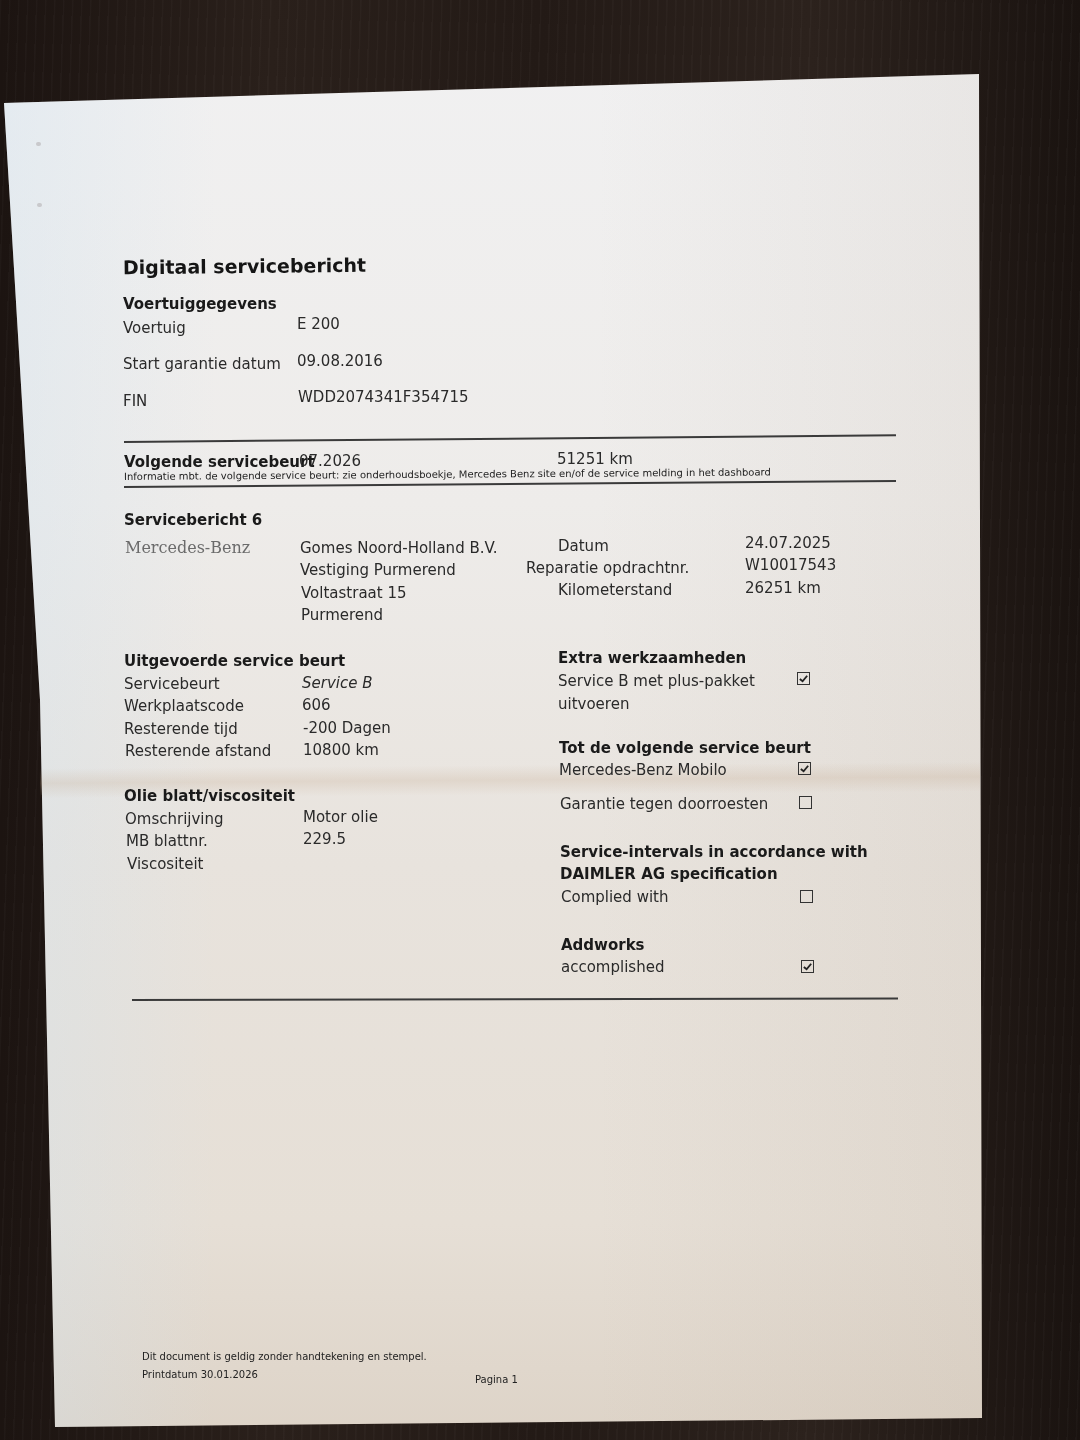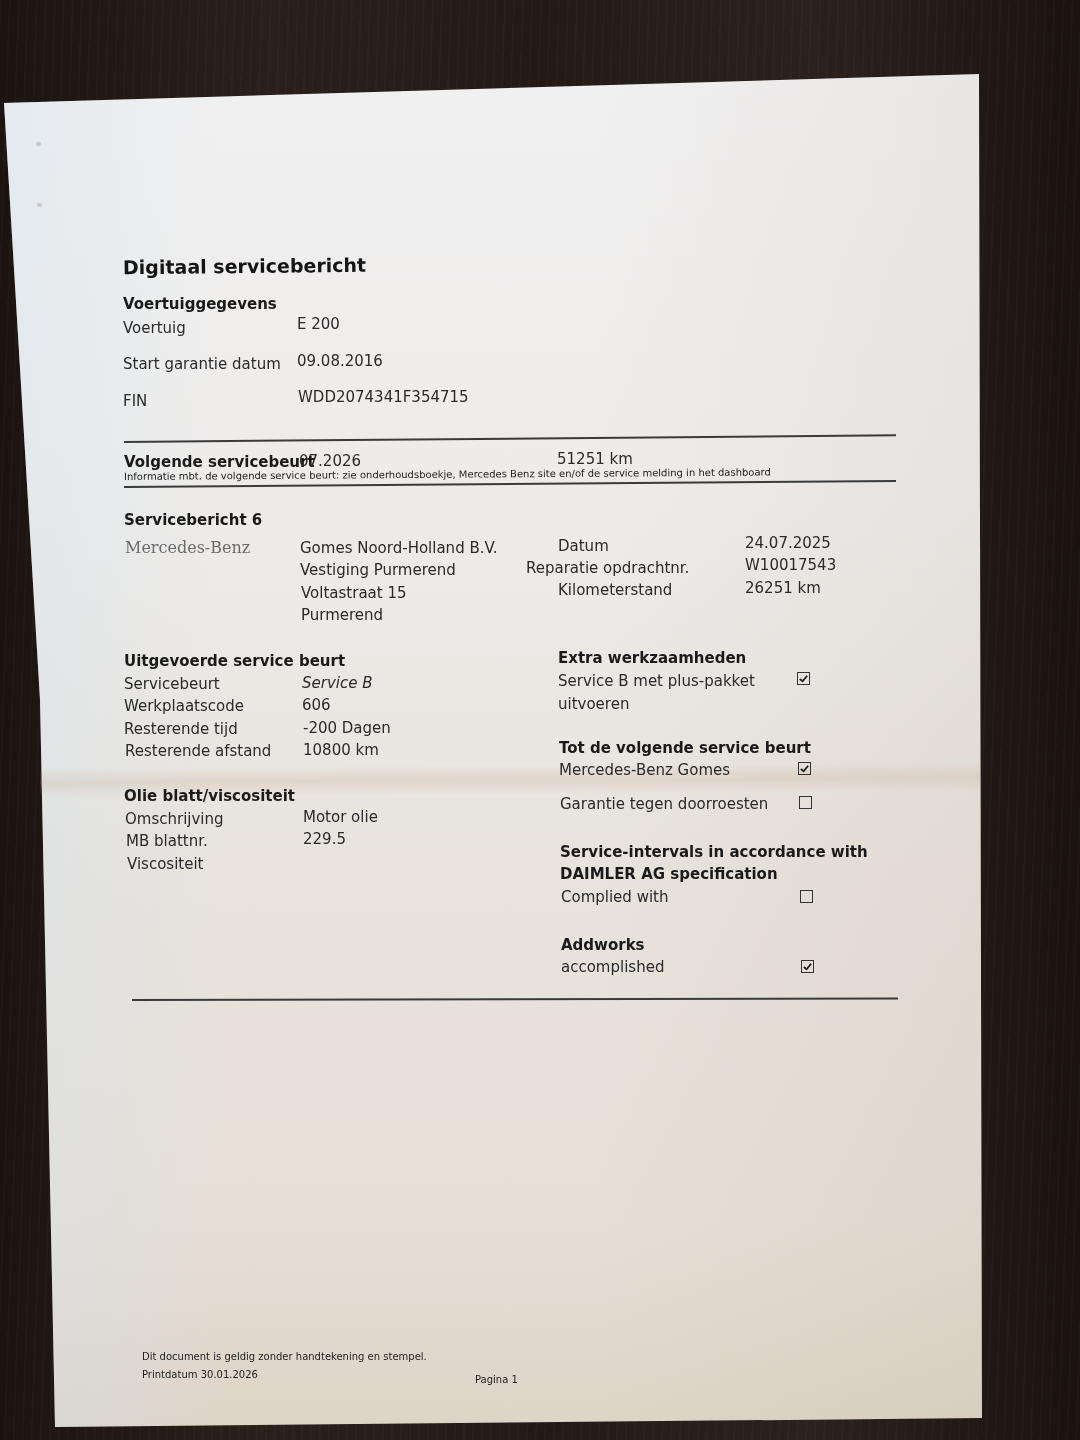--- a/index.html
+++ b/index.html
@@ -112,21 +112,21 @@
   <div class="t h" style="left:558px;top:649px;">Extra werkzaamheden</div>
   <div class="t" style="left:558px;top:672px;">Service B met plus-pakket</div>
   <div class="t" style="left:558px;top:695px;">uitvoeren</div>
   <div class="cb" style="left:797px;top:672px;" aria-checked="true">
     <svg viewBox="0 0 12 12" style="visibility: visible;">
         <path d="M2 6.5 L5 9 L10 3" fill="none" stroke="#222" stroke-width="2"></path>
       </svg>
   </div>
 
   <div class="t h" style="left:559px;top:739px;">Tot de volgende service beurt</div>
-  <div class="t" style="left:559px;top:761px;">Mercedes-Benz Gomes</div>
+  <div class="t" style="left:559px;top:761px;">Mercedes-Benz Mobilo</div>
   <div class="cb" style="left:798px;top:762px;" aria-checked="true">
     <svg viewBox="0 0 12 12" style="visibility: visible;">
         <path d="M2 6.5 L5 9 L10 3" fill="none" stroke="#222" stroke-width="2"></path>
       </svg>
   </div>
   <div class="t" style="left:560px;top:795px;">Garantie tegen doorroesten</div>
   <div class="cb" style="left:799px;top:796px;" aria-checked="false">
     <svg viewBox="0 0 12 12" style="visibility: hidden;">
         <path d="M2 6.5 L5 9 L10 3" fill="none" stroke="#222" stroke-width="2"></path>
       </svg>

